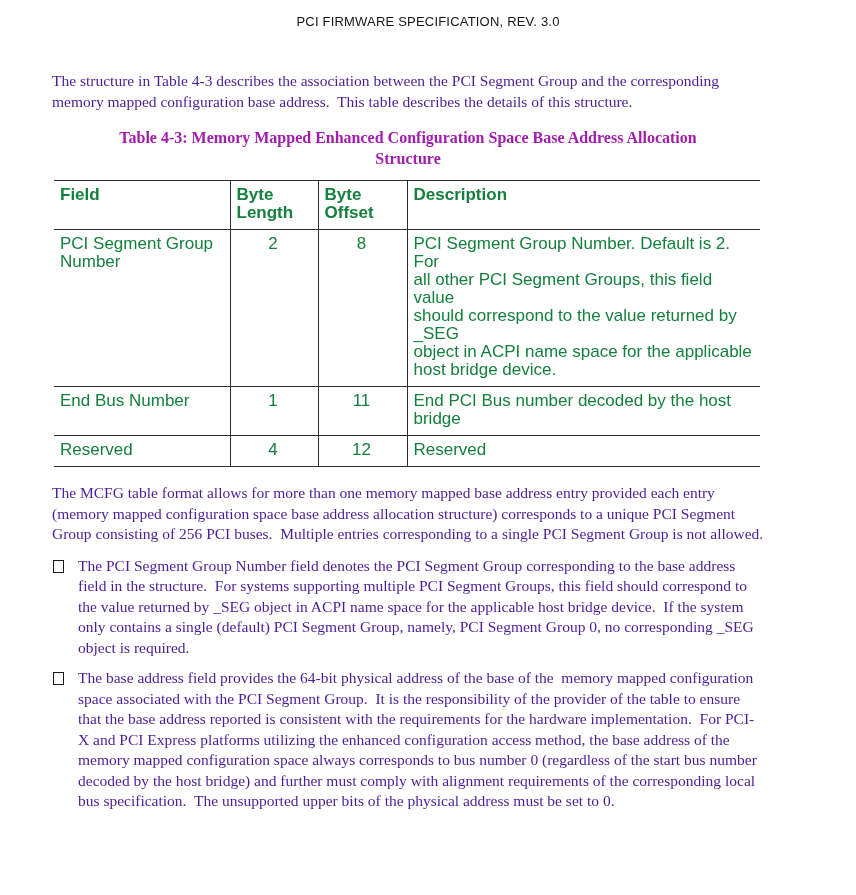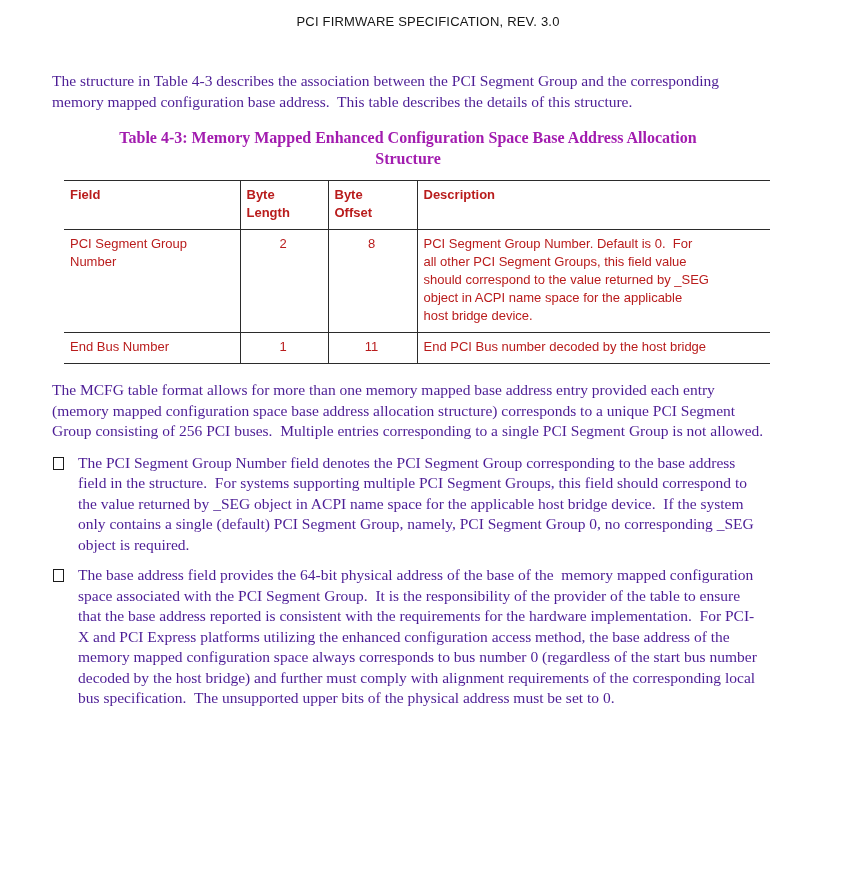--- a/index.html
+++ b/index.html
@@ -41,28 +41,28 @@
     margin-top: 15px;
     text-align: center;
     font-weight: bold;
     font-size: 16px;
     line-height: 21px;
     white-space: pre-line;
     color: #a21caf;
   }
   table.spec-table {
     margin-top: 11px;
-    margin-left: 12px;
+    margin-left: 2px;
     border-collapse: collapse;
     table-layout: fixed;
     width: 706px;
     font-family: "Liberation Sans", sans-serif;
-    font-size: 13px;
+    font-size: 17px;
     line-height: 18px;
-    color: #b91c1c;
+    color: #15803d;
   }
   table.spec-table tr {
     border-top: 1.5px solid #2b2b2b;
     border-bottom: 1.5px solid #2b2b2b;
   }
   table.spec-table th,
   table.spec-table td {
     vertical-align: top;
     padding: 5px 8px 7px 6px;
     white-space: pre-wrap;
@@ -137,31 +137,37 @@
 Offset</th>
           <th>Description</th>
         </tr>
       </thead>
       <tbody>
         <tr>
           <td>PCI Segment Group
 Number</td>
           <td class="num">2</td>
           <td class="num">8</td>
-          <td>PCI Segment Group Number. Default is 0.  For
+          <td>PCI Segment Group Number. Default is 2.  For
 all other PCI Segment Groups, this field value
 should correspond to the value returned by _SEG
 object in ACPI name space for the applicable
 host bridge device.</td>
         </tr>
         <tr>
           <td>End Bus Number</td>
           <td class="num">1</td>
           <td class="num">11</td>
           <td>End PCI Bus number decoded by the host bridge</td>
+        </tr>
+        <tr>
+          <td>Reserved</td>
+          <td class="num">4</td>
+          <td class="num">12</td>
+          <td>Reserved</td>
         </tr>
       </tbody>
     </table>
 
     <div class="body-para mcfg-para">The MCFG table format allows for more than one memory mapped base address entry provided each entry (memory mapped configuration space base address allocation structure) corresponds to a unique PCI Segment Group consisting of 256 PCI buses.  Multiple entries corresponding to a single PCI Segment Group is not allowed.</div>
 
     <div class="bullet-list">
       <div class="bullet-item">
         <span class="bullet-square"></span>
         <div class="bullet-text">The PCI Segment Group Number field denotes the PCI Segment Group corresponding to the base address field in the structure.  For systems supporting multiple PCI Segment Groups, this field should correspond to the value returned by _SEG object in ACPI name space for the applicable host bridge device.  If the system only contains a single (default) PCI Segment Group, namely, PCI Segment Group 0, no corresponding _SEG object is required.</div>

